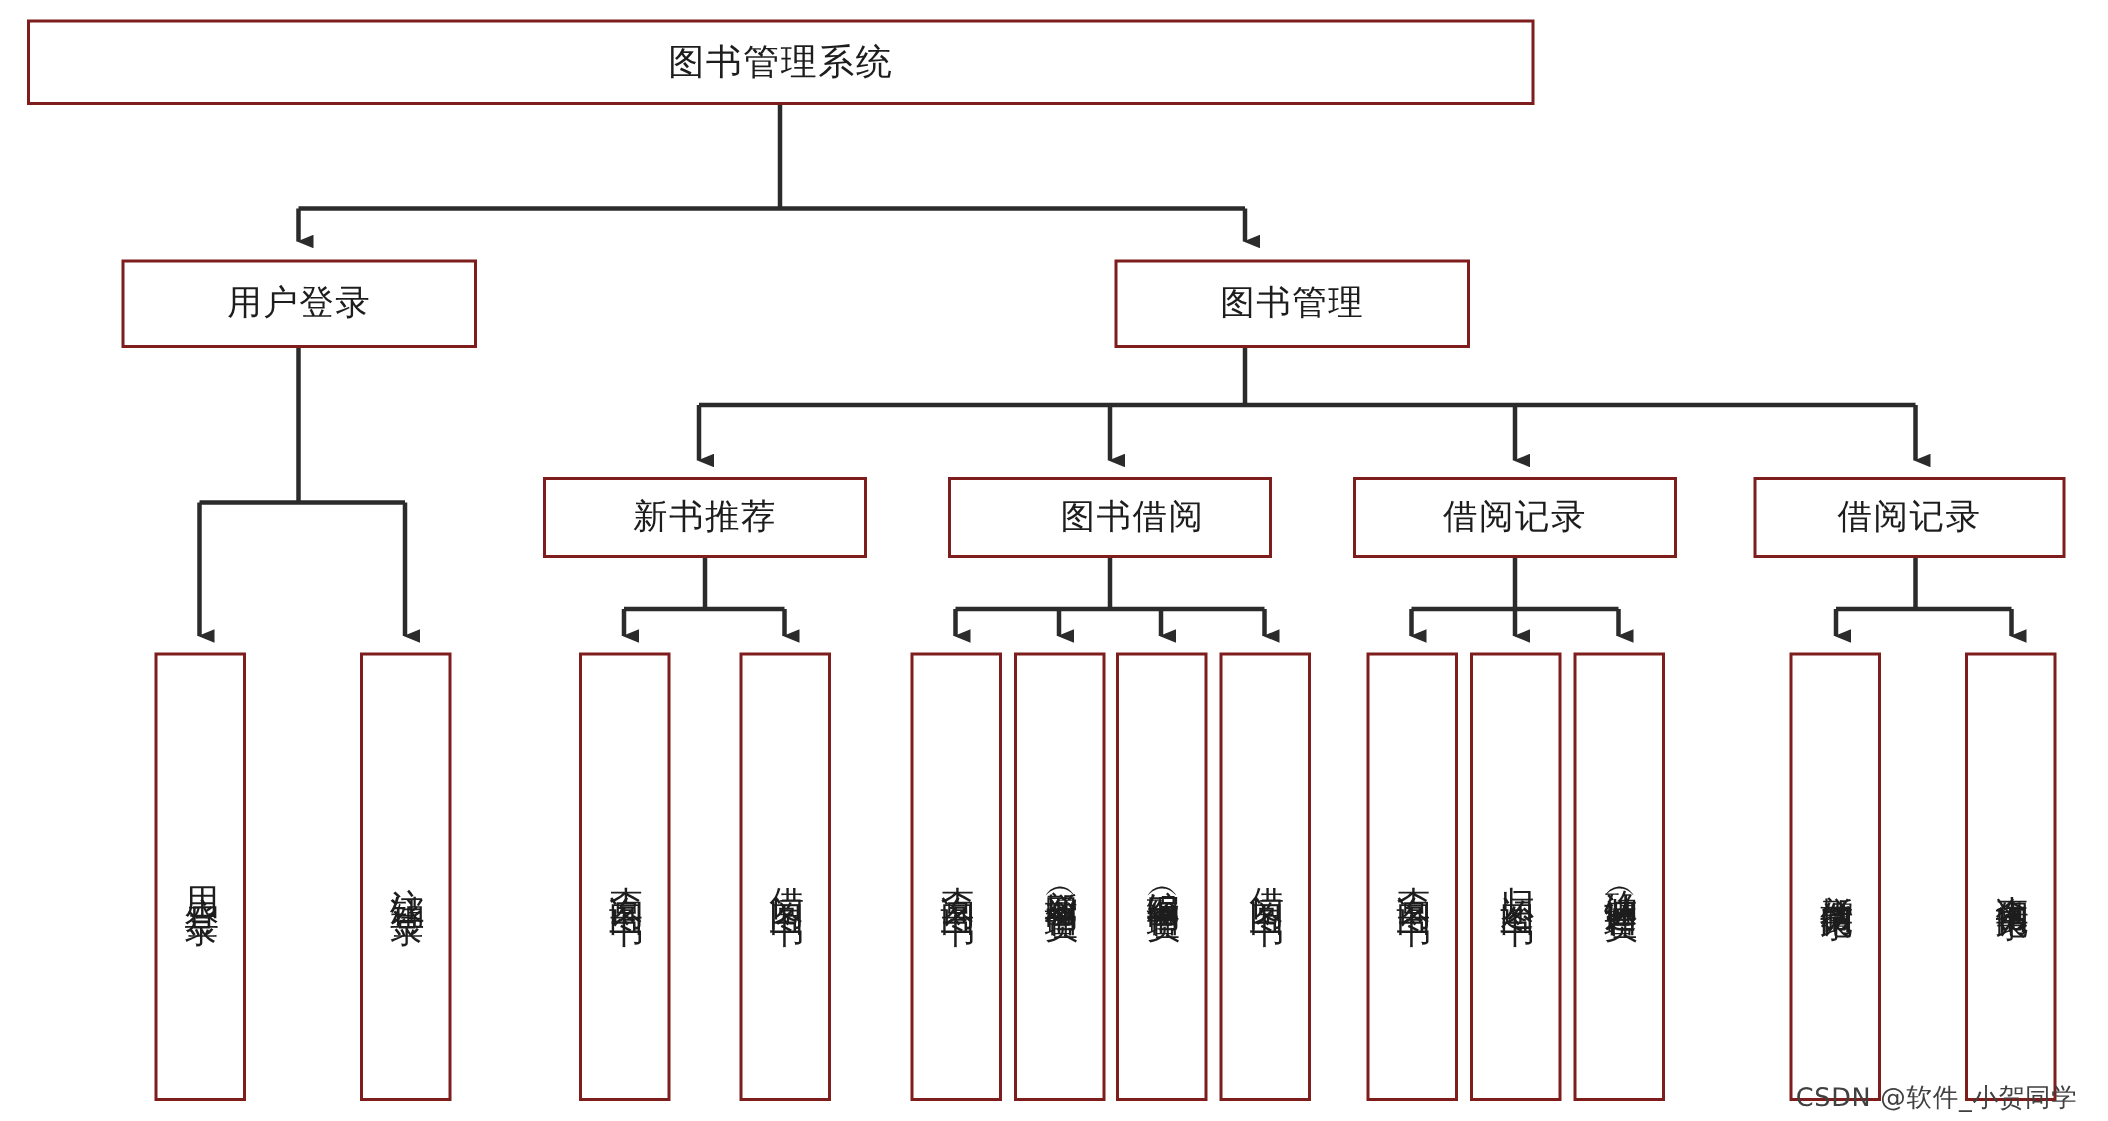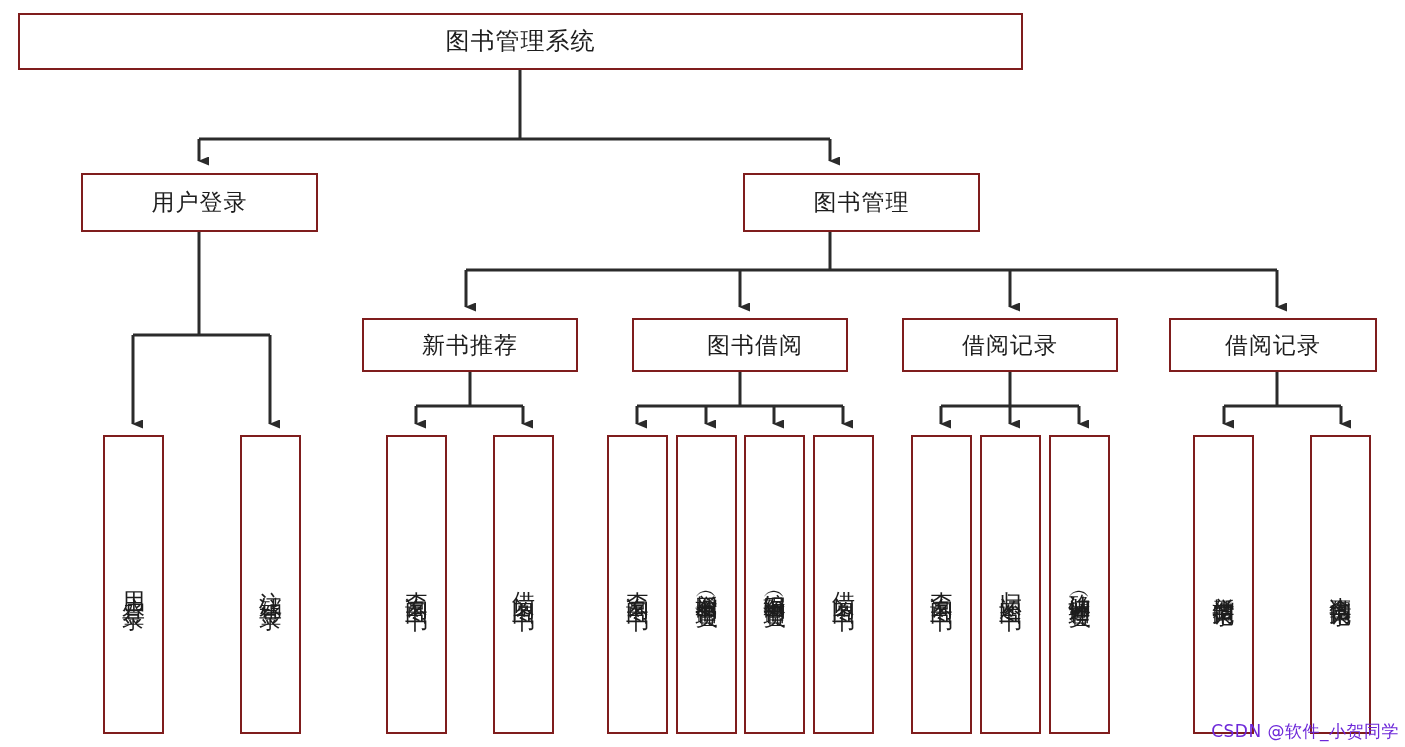--- a/index.html
+++ b/index.html
@@ -63,24 +63,24 @@
     letter-spacing: 6px;
     line-height: 1;
     max-height: 100%;
   }
   .node.vert.tight .label {
     letter-spacing: 2px;
     font-size: 22px;
   }
   #watermark {
     position: absolute;
-    right: 6px;
+    right: 20px;
     bottom: 4px;
     font-size: 17px;
-    color: #6d28d9;
+    color: #404040;
     letter-spacing: 0.5px;
     z-index: 5;
     white-space: nowrap;
     font-family: "DejaVu Sans", "Liberation Sans", sans-serif;
   }
 </style>
 </head>
 <body>
 
 <div id="diagram-root">

